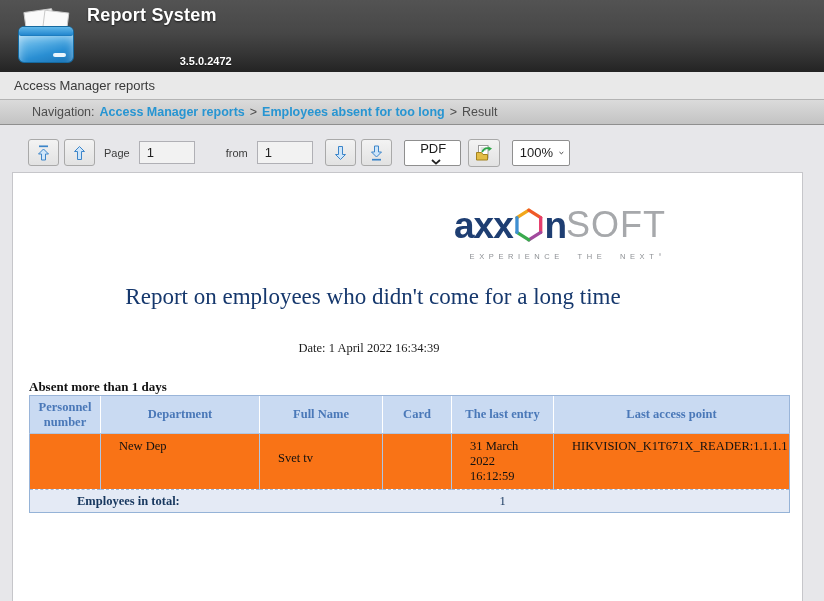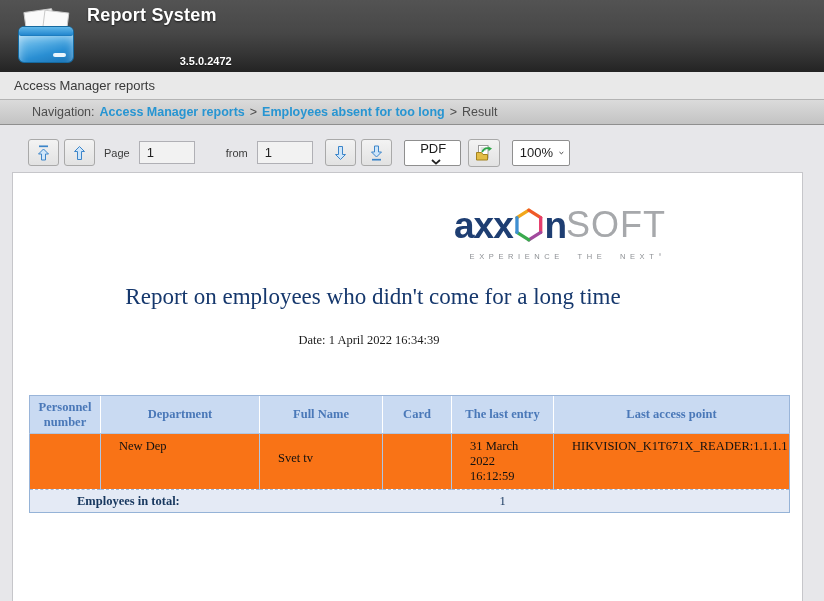--- a/index.html
+++ b/index.html
@@ -72,21 +72,21 @@
   .logo-tagline{margin-top:6px;text-align:justify;font-size:7.5px;color:#8d9094;letter-spacing:4.6px;
     word-spacing:7px;white-space:nowrap;text-align:right;}
   
   .report-title{position:absolute;top:283px;left:4px;width:712px;text-align:center;
     font-family:"Liberation Serif", serif;font-size:23px;color:#16386d;}
   .report-date{position:absolute;top:332px;left:0;width:712px;text-align:center;
     font-family:"Liberation Serif", serif;font-size:12.5px;color:#1c1c1c;}
   .table-caption{position:absolute;top:378px;left:16px;
     font-family:"Liberation Serif", serif;font-size:13px;font-weight:bold;color:#111;}
   
-  .report-title{top:111px;} .report-date{top:160px;} .table-caption{top:206px;}
+  .report-title{top:111px;} .report-date{top:168px;} .table-caption{top:206px;}
   
   table.report{position:absolute;top:222px;left:16px;width:760px;border-collapse:collapse;table-layout:fixed;
     font-family:"Liberation Serif", serif;font-size:12.5px;}
   table.report th{
     background:#c9daf2;color:#4a78b8;font-weight:bold;text-align:center;vertical-align:middle;
     height:38px;padding:2px 4px;box-sizing:border-box;
     border-left:1px solid #ffffff;border-top:1px solid #9ab5d9;border-bottom:1px solid #aec6e4;}
   table.report th:first-child{border-left:1px solid #9ab5d9;}
   table.report th:last-child{border-right:1px solid #9ab5d9;}
   table.report td.data{
@@ -201,20 +201,21 @@
         </svg>
         <span class="logo-n">n</span>
         <span class="logo-soft">SOFT</span>
       </div>
       <div class="logo-tagline">EXPERIENCE THE NEXT°</div>
     </div>
 
     <div class="report-title">Report on employees who didn't come for a long time</div>
     <div class="report-date">Date: 1 April 2022 16:34:39</div>
 
+    <div class="table-caption">Absent more than 1 days</div>
 
     <table class="report">
       <colgroup>
         <col style="width:71px">
           <col style="width:159px">
           <col style="width:123px">
         <col style="width:69px">
           <col style="width:102px">
           <col style="width:236px">
       </colgroup>

